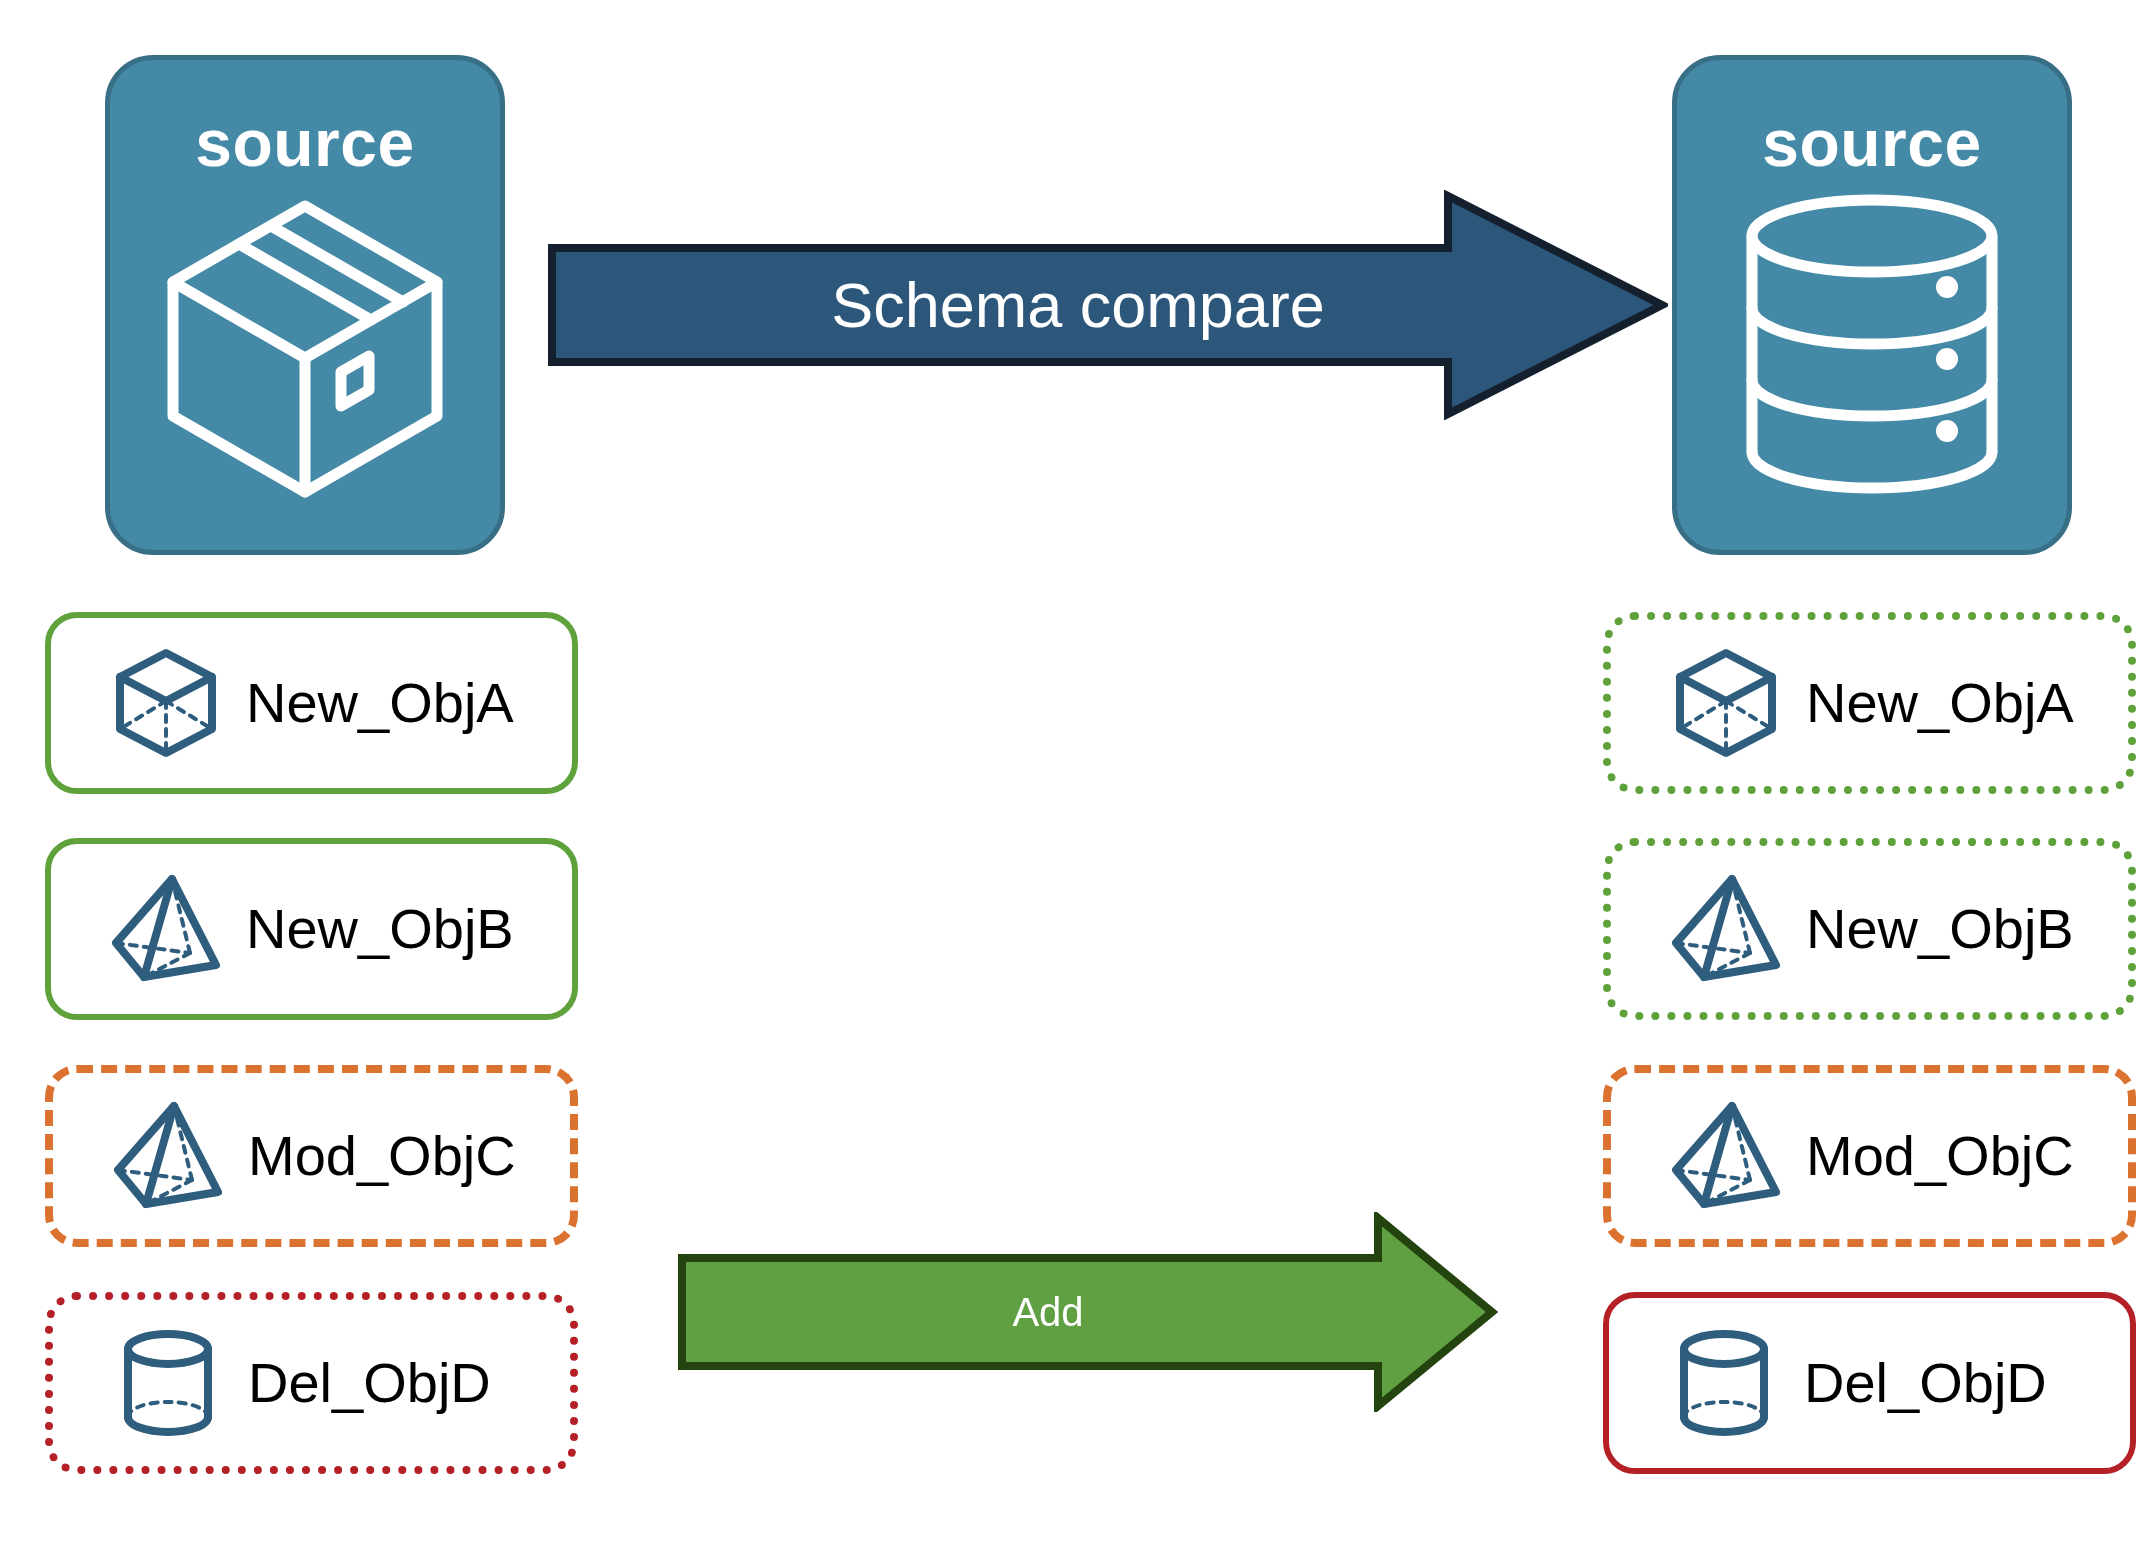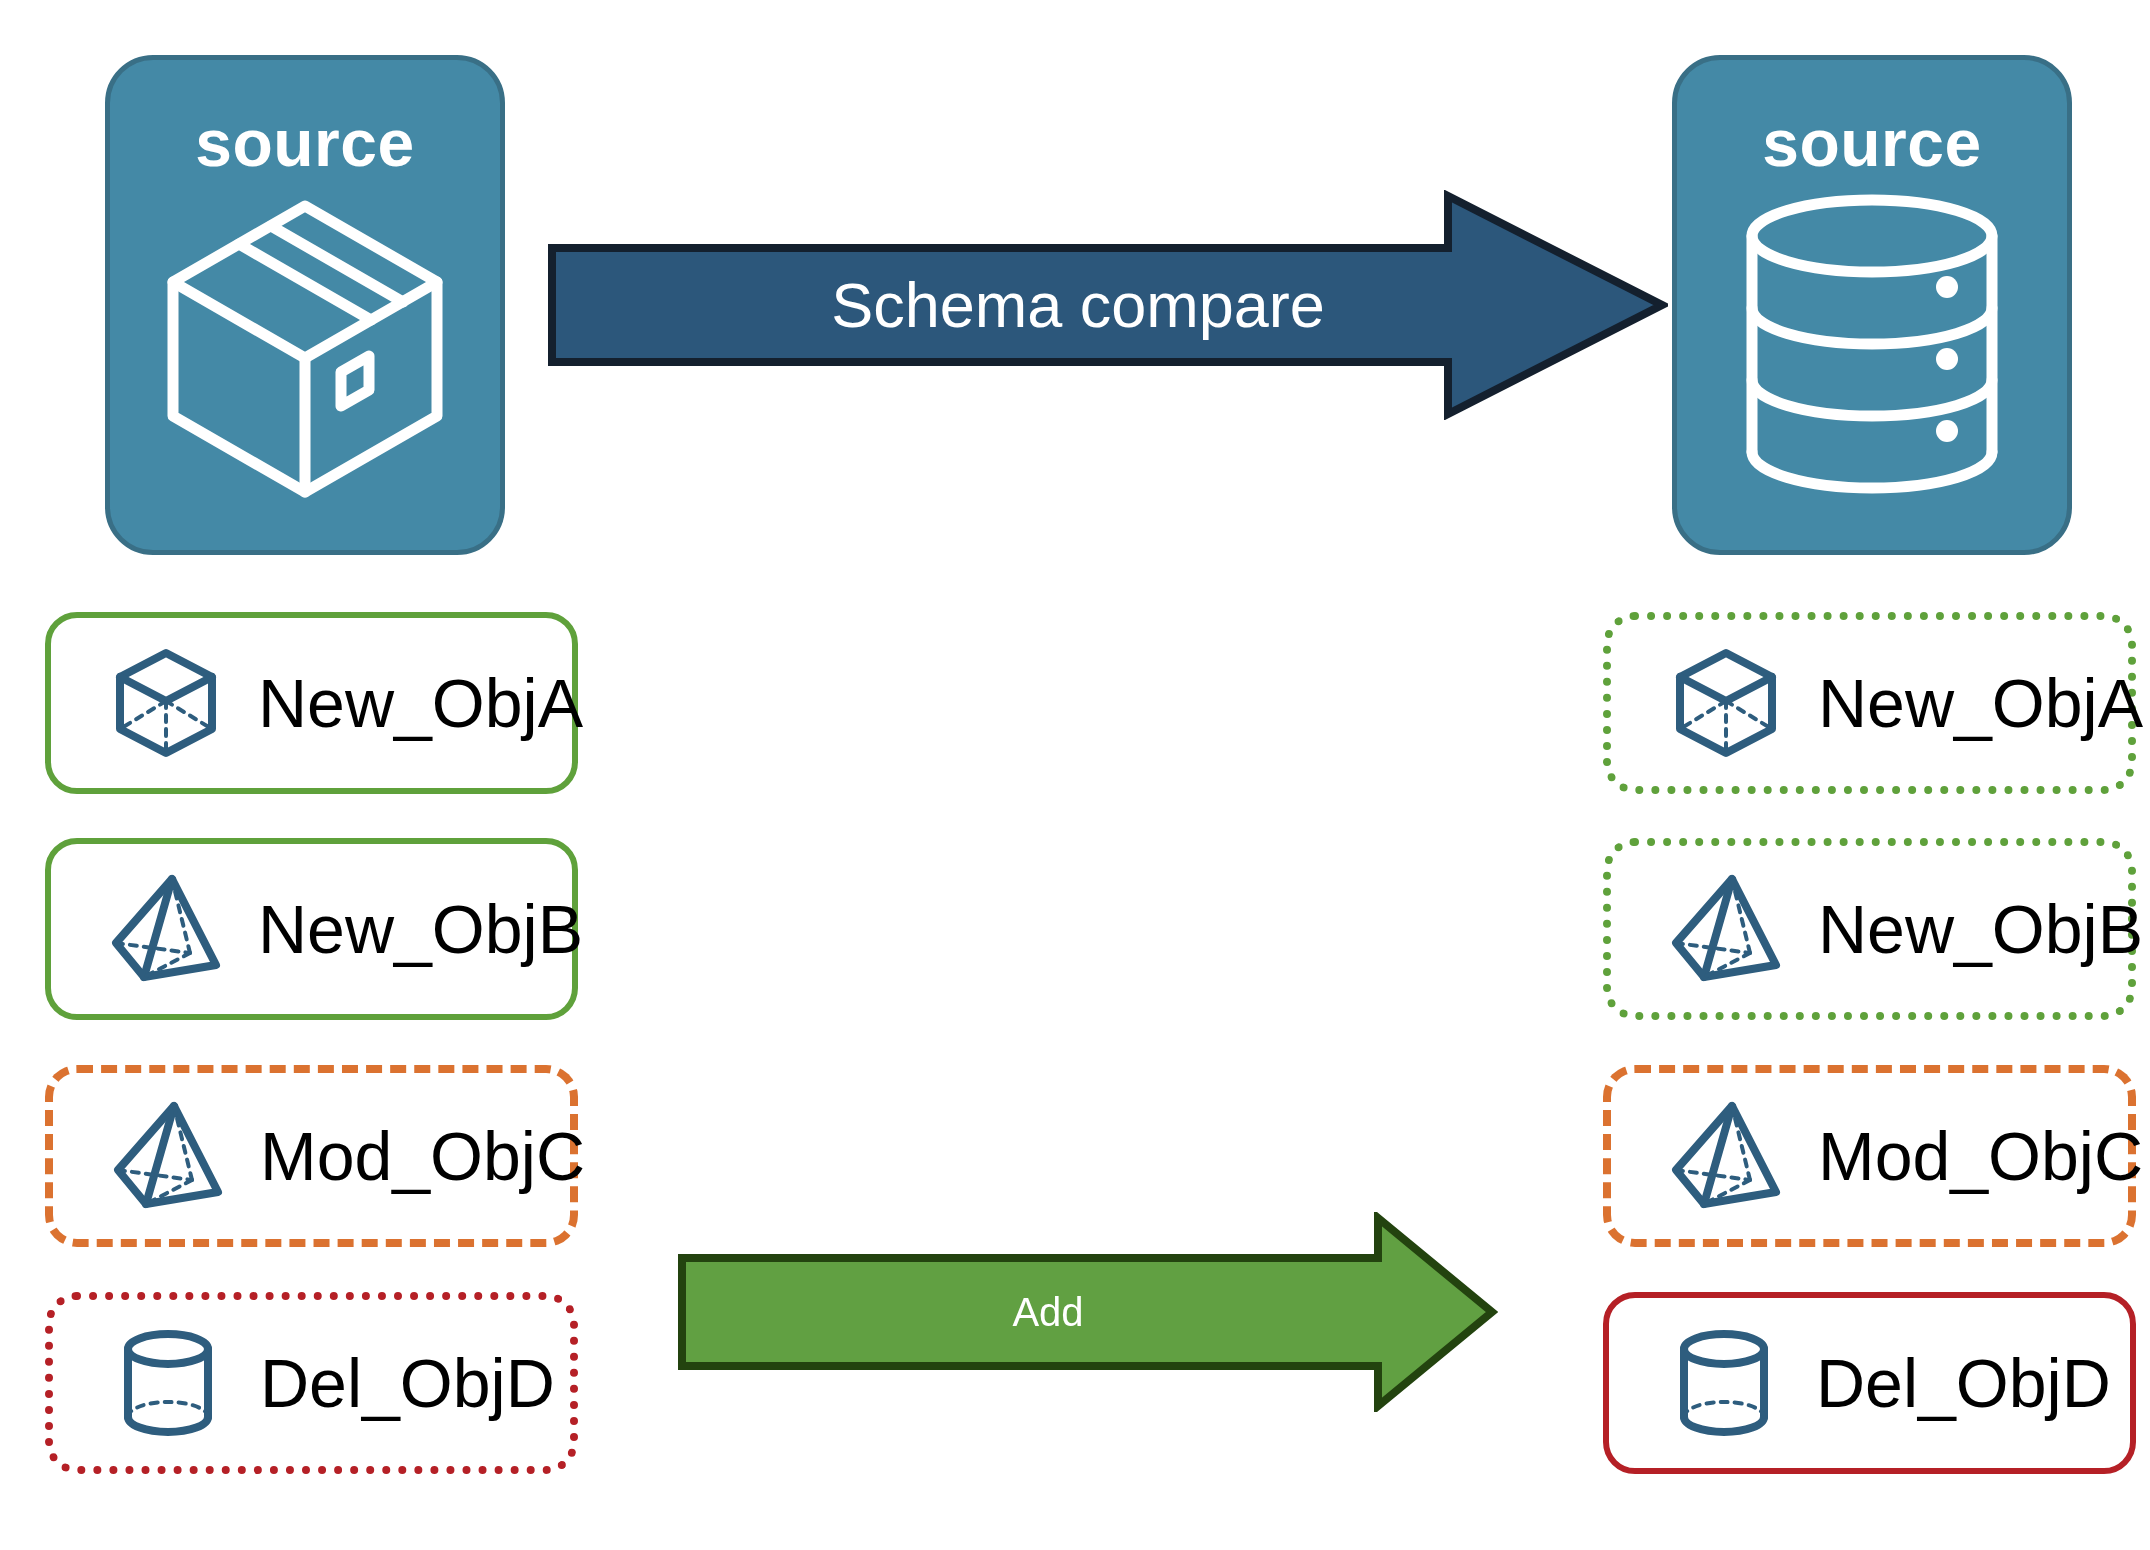--- a/index.html
+++ b/index.html
@@ -90,23 +90,23 @@
 
   .obj-icon {
     width: 120px;
     min-width: 120px;
     margin-left: 55px;
     display: flex;
     align-items: center;
     justify-content: center;
   }
   .obj-label {
-    font-size: 68px;
+    font-size: 56px;
     color: #000000;
-    margin-left: 32px;
+    margin-left: 20px;
     white-space: nowrap;
     line-height: 1;
   }
 
   
   .b-solid-green  { border: 6px solid #5FA13B; }
   .b-dotted-green { border: 8px dotted #5FA13B; }
   .b-dashed-orange{ border: 8px dashed #DB7230; align-items: center; }
   .b-dotted-red   { border: 8px dotted #B52026; }
   .b-solid-red    { border: 6px solid #B52026; }

